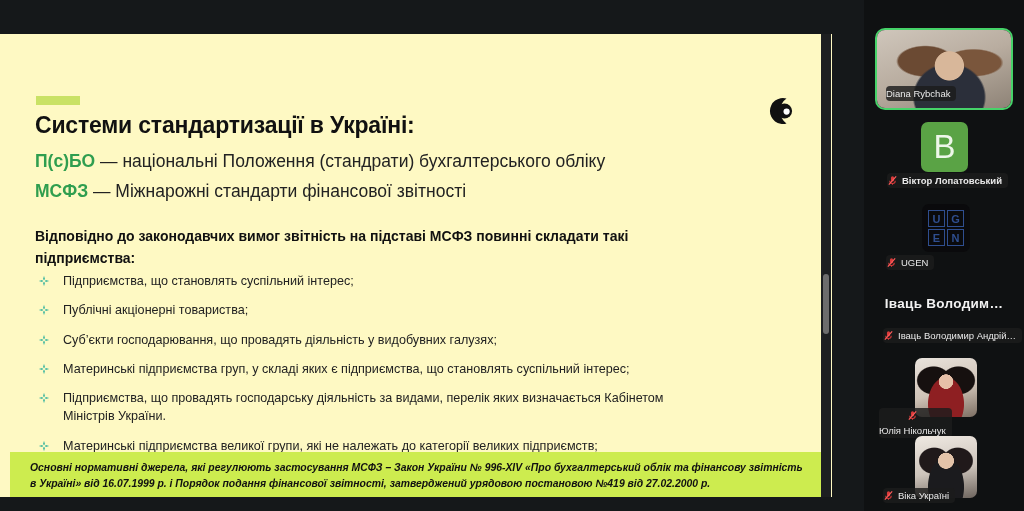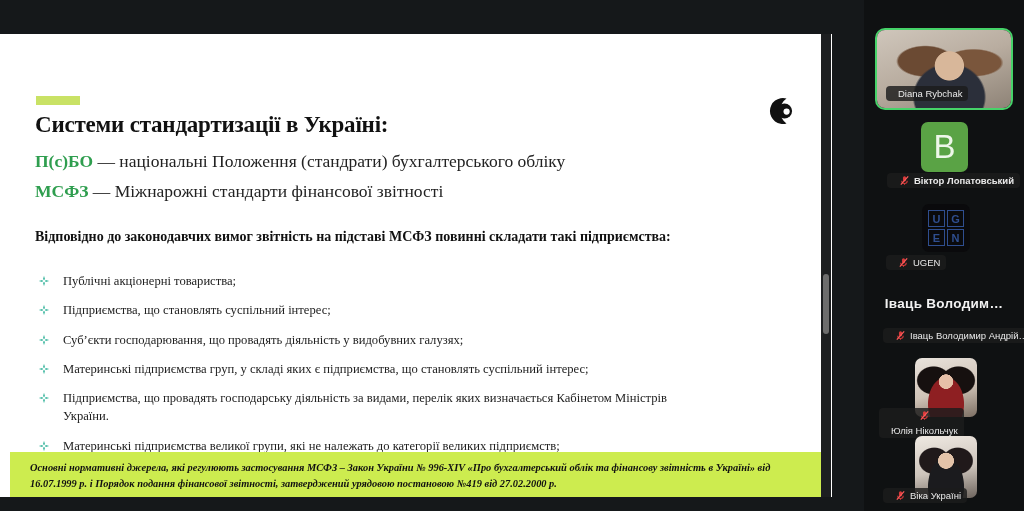--- a/index.html
+++ b/index.html
@@ -3,21 +3,21 @@
 <meta charset="utf-8">
 <style>
   html,body{margin:0;padding:0;background:#15181a;}
   body{width:1024px;height:511px;overflow:hidden;font-family:"Liberation Sans",sans-serif;}
 
   #app{position:relative;width:1024px;height:511px;background:#15181a;}
 
   
   #stage{position:absolute;left:0;top:0;width:864px;height:511px;background:#15181a;overflow:hidden;}
 
-  #slide{position:absolute;left:0;top:34px;width:832px;height:463px;background:#ffffff;overflow:hidden;font-family:Liberation Serif, serif;}
+  #slide{position:absolute;left:0;top:34px;width:832px;height:463px;background:#fef9c3;overflow:hidden;}
 
   
   #slide-scroll-track{position:absolute;left:821px;top:34px;width:10px;height:463px;background:#1d1f21;}
   #slide-scroll-thumb{position:absolute;left:823px;top:274px;width:6px;height:60px;background:#6d6d6d;border-radius:3px;}
 
   .accent-bar{position:absolute;left:36px;top:62px;width:44px;height:9px;background:#c9e265;}
 
   .slide-title{position:absolute;left:35px;top:78px;font-size:23px;font-weight:bold;color:#111;letter-spacing:-0.2px;}
 
   .defline{position:absolute;left:35px;font-size:17.5px;color:#222;white-space:nowrap;}
@@ -39,21 +39,21 @@
   
   #rail{position:absolute;left:864px;top:0;width:160px;height:511px;background:#0f1112;}
 
   .tile{position:absolute;left:0;width:160px;}
 
   .thumb{position:absolute;border-radius:7px;overflow:hidden;}
 
   .active-ring{box-shadow:0 0 0 2px #46d369;border-radius:8px;}
 
   .nameplate{position:absolute;display:flex;align-items:center;gap:4px;
-    background:rgba(28,28,28,0.82);border-radius:4px;padding:2px 6px 2px 12px;
+    background:rgba(28,28,28,0.82);border-radius:4px;padding:2px 6px 2px 0;
     font-size:9.5px;color:#e9e9e9;white-space:nowrap;max-width:146px;overflow:hidden;}
 
   .mic-off{flex:0 0 auto;width:11px;height:11px;display:inline-block;}
 
   
   .p-diana{width:100%;height:100%;
     background:
       radial-gradient(circle at 54% 46%, #d8b79a 0 17%, rgba(216,183,154,0) 18%),
       radial-gradient(ellipse at 54% 86%, #2b2f3a 0 34%, rgba(43,47,58,0) 36%),
       radial-gradient(ellipse at 36% 40%, #6b4a33 0 22%, rgba(107,74,51,0) 24%),
@@ -113,34 +113,34 @@
           <span class="mark">
             <svg viewBox="0 0 12 12" width="12" height="12">
                 <g fill="#3fb8a0">
                   <path d="M6 0.8 L7 4 L6 5.2 L5 4 Z"></path>
                   <path d="M6 11.2 L5 8 L6 6.8 L7 8 Z"></path>
                   <path d="M0.8 6 L4 5 L5.2 6 L4 7 Z"></path>
                   <path d="M11.2 6 L8 7 L6.8 6 L8 5 Z"></path>
                 </g>
               </svg>
           </span>
+          <span>Підприємства, що становлять суспільний інтерес;</span>
+        </div>
+        <div class="bullet">
+          <span class="mark">
+            <svg viewBox="0 0 12 12" width="12" height="12">
+                <g fill="#3fb8a0">
+                  <path d="M6 0.8 L7 4 L6 5.2 L5 4 Z"></path>
+                  <path d="M6 11.2 L5 8 L6 6.8 L7 8 Z"></path>
+                  <path d="M0.8 6 L4 5 L5.2 6 L4 7 Z"></path>
+                  <path d="M11.2 6 L8 7 L6.8 6 L8 5 Z"></path>
+                </g>
+              </svg>
+          </span>
           <span>Публічні акціонерні товариства;</span>
-        </div>
-        <div class="bullet">
-          <span class="mark">
-            <svg viewBox="0 0 12 12" width="12" height="12">
-                <g fill="#3fb8a0">
-                  <path d="M6 0.8 L7 4 L6 5.2 L5 4 Z"></path>
-                  <path d="M6 11.2 L5 8 L6 6.8 L7 8 Z"></path>
-                  <path d="M0.8 6 L4 5 L5.2 6 L4 7 Z"></path>
-                  <path d="M11.2 6 L8 7 L6.8 6 L8 5 Z"></path>
-                </g>
-              </svg>
-          </span>
-          <span>Підприємства, що становлять суспільний інтерес;</span>
         </div>
         <div class="bullet">
           <span class="mark">
             <svg viewBox="0 0 12 12" width="12" height="12">
                 <g fill="#3fb8a0">
                   <path d="M6 0.8 L7 4 L6 5.2 L5 4 Z"></path>
                   <path d="M6 11.2 L5 8 L6 6.8 L7 8 Z"></path>
                   <path d="M0.8 6 L4 5 L5.2 6 L4 7 Z"></path>
                   <path d="M11.2 6 L8 7 L6.8 6 L8 5 Z"></path>
                 </g>

